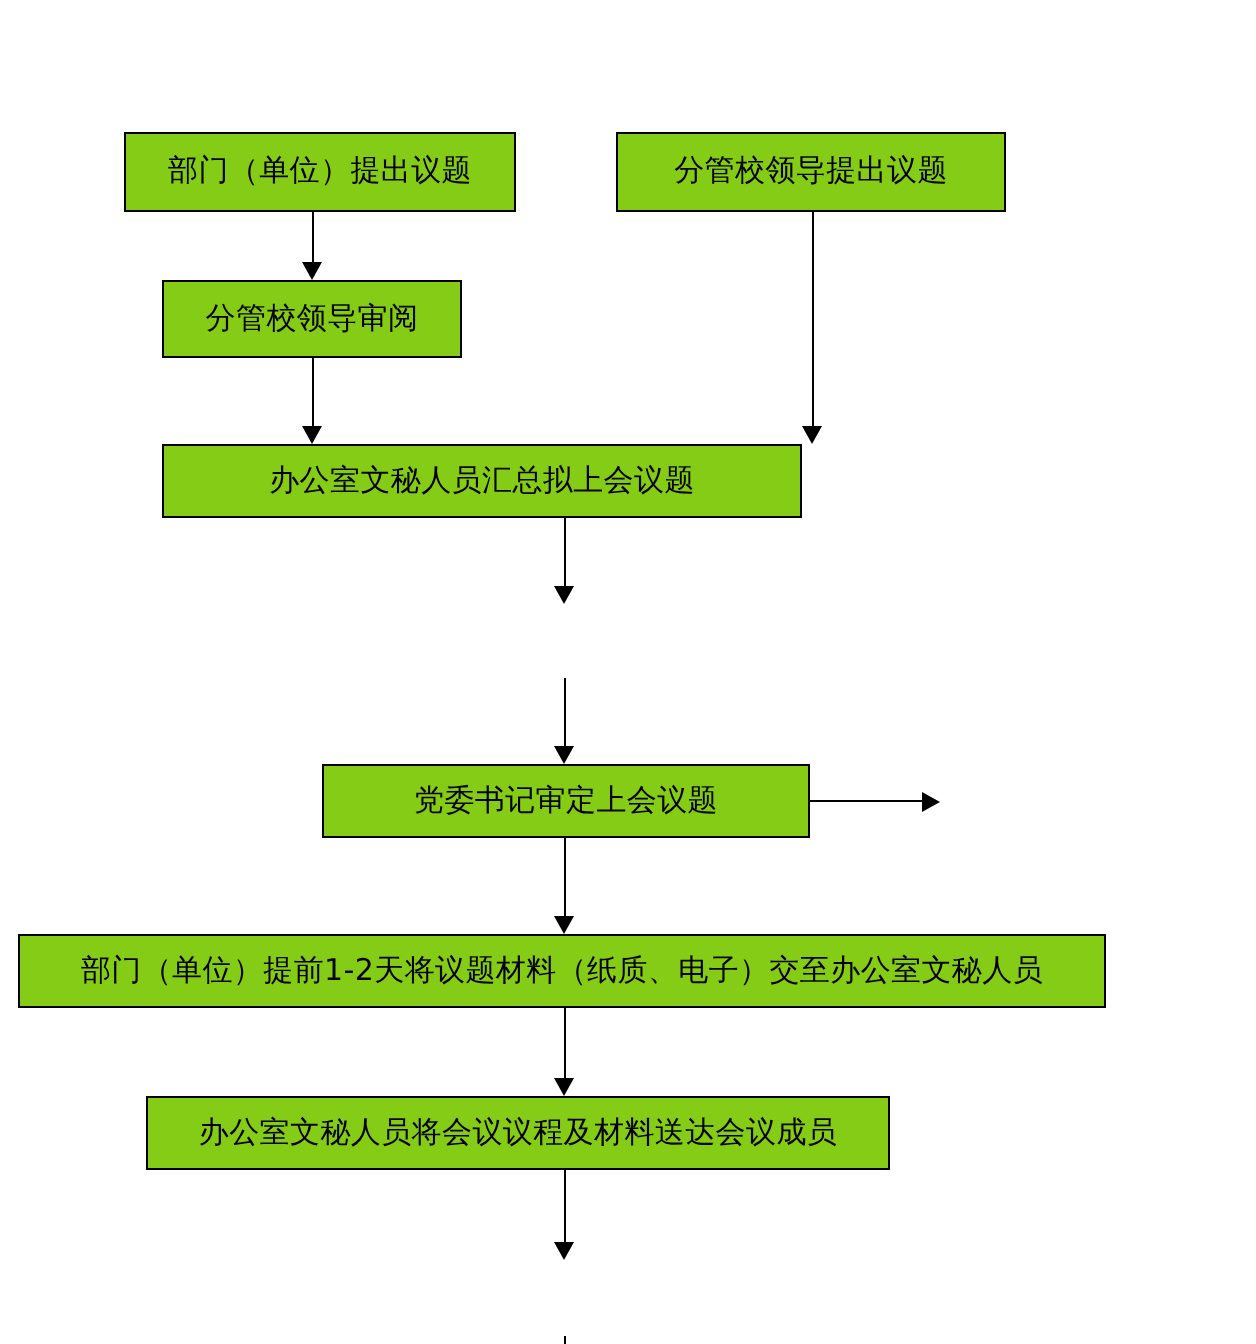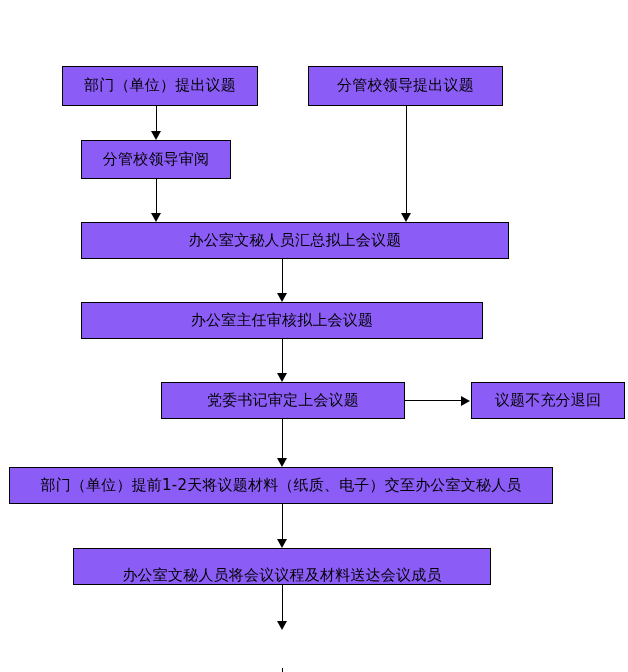--- a/index.html
+++ b/index.html
@@ -17,21 +17,21 @@
   #flowchart {
     position: relative;
     width: 628px;
     height: 672px;
     background: #ffffff;
   }
   .node {
     position: absolute;
     box-sizing: border-box;
     border: 1px solid #000000;
-    background: #8b5cf6;
+    background: #84cc16;
     color: #000000;
     display: flex;
     align-items: center;
     justify-content: center;
     text-align: center;
     font-size: 15px;
     line-height: 1.15;
     letter-spacing: 0.2px;
     white-space: nowrap;
     font-weight: 400;
@@ -117,38 +117,32 @@
   </div>
 
   <div class="node" style="left:308px; top:66px; width:195px; height:40px;">
     <span class="node-label">分管校领导提出议题</span>
   </div>
 
   <div class="node" style="left:81px; top:140px; width:150px; height:39px;">
     <span class="node-label">分管校领导审阅</span>
   </div>
 
-  <div class="node" style="left:81px; top:222px; width:428px; height:37px;">
+  <div class="node" style="left:81px; top:222px; width:320px; height:37px;">
     <span class="node-label">办公室文秘人员汇总拟上会议题</span>
   </div>
 
-  <div class="node" style="left:81px; top:302px; width:402px; height:37px;">
-    <span class="node-label">办公室主任审核拟上会议题</span>
-  </div>
 
   <div class="node" style="left:161px; top:382px; width:244px; height:37px;align-items:center;">
     <span class="node-label">党委书记审定上会议题</span>
   </div>
 
-  <div class="node" style="left:471px; top:382px; width:154px; height:37px;">
-    <span class="node-label">议题不充分退回</span>
-  </div>
 
   <div class="node" style="left:9px; top:467px; width:544px; height:37px;text-align:center;">
     <span class="node-label">部门（单位）提前1-2天将议题材料（纸质、电子）交至办公室文秘人员</span>
   </div>
 
-  <div class="node" style="left:73px; top:548px; width:418px; height:37px;align-items:flex-end;">
+  <div class="node" style="left:73px; top:548px; width:372px; height:37px;">
     <span class="node-label">办公室文秘人员将会议议程及材料送达会议成员</span>
   </div>
 
 
 </div>
 
 </body></html>

